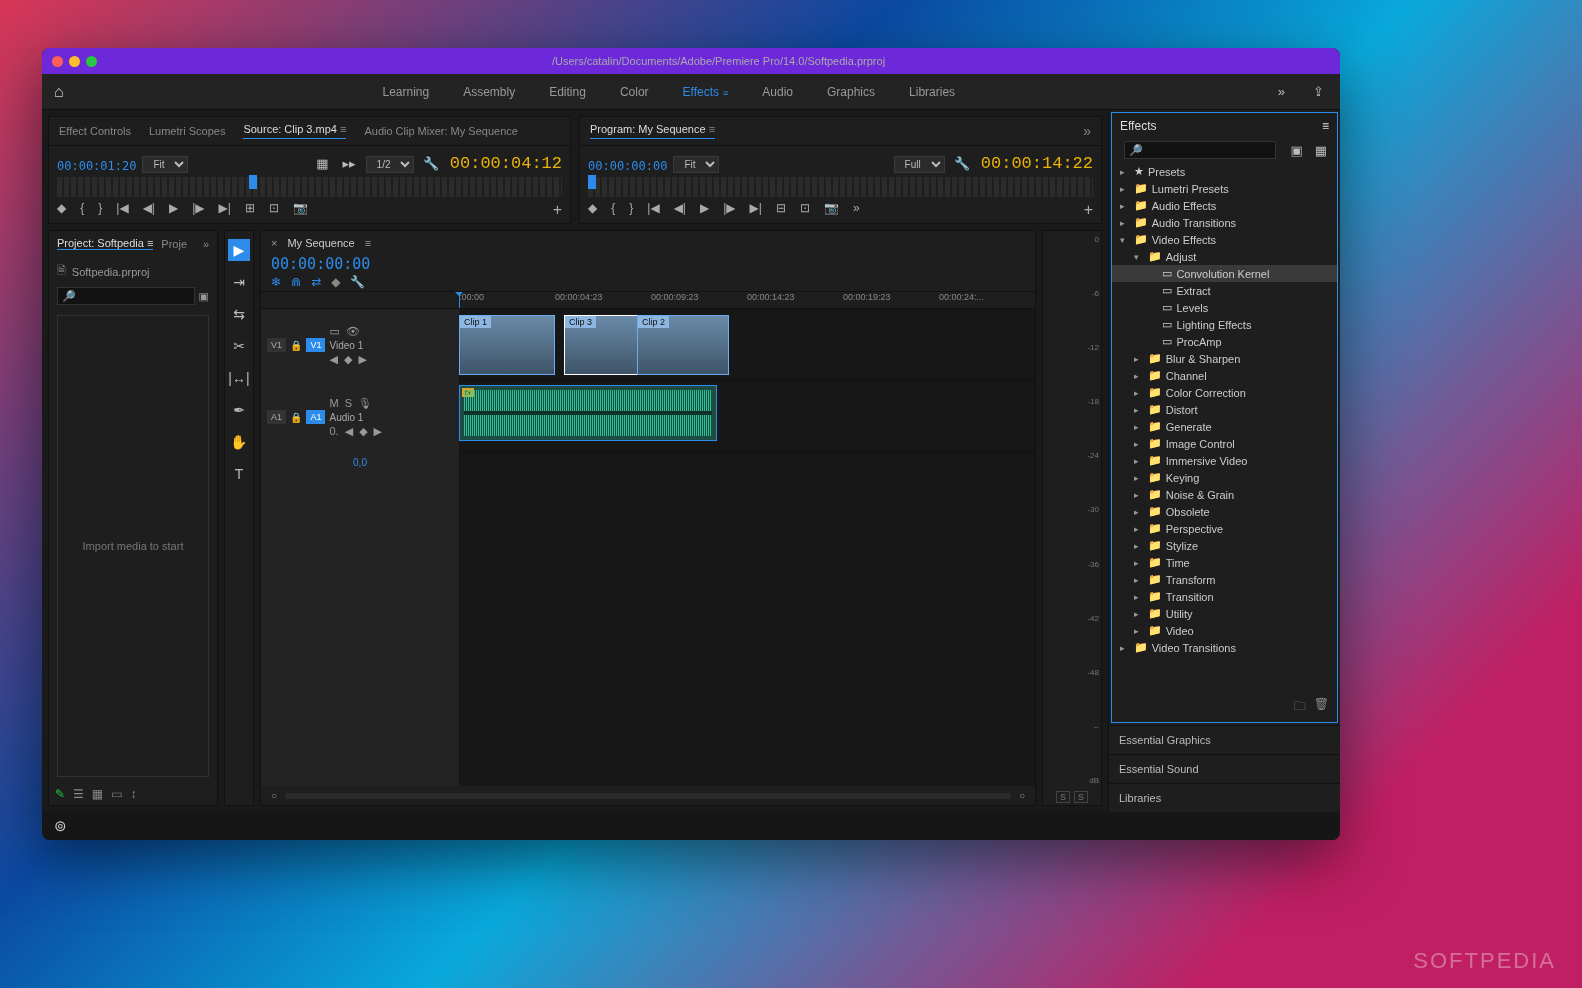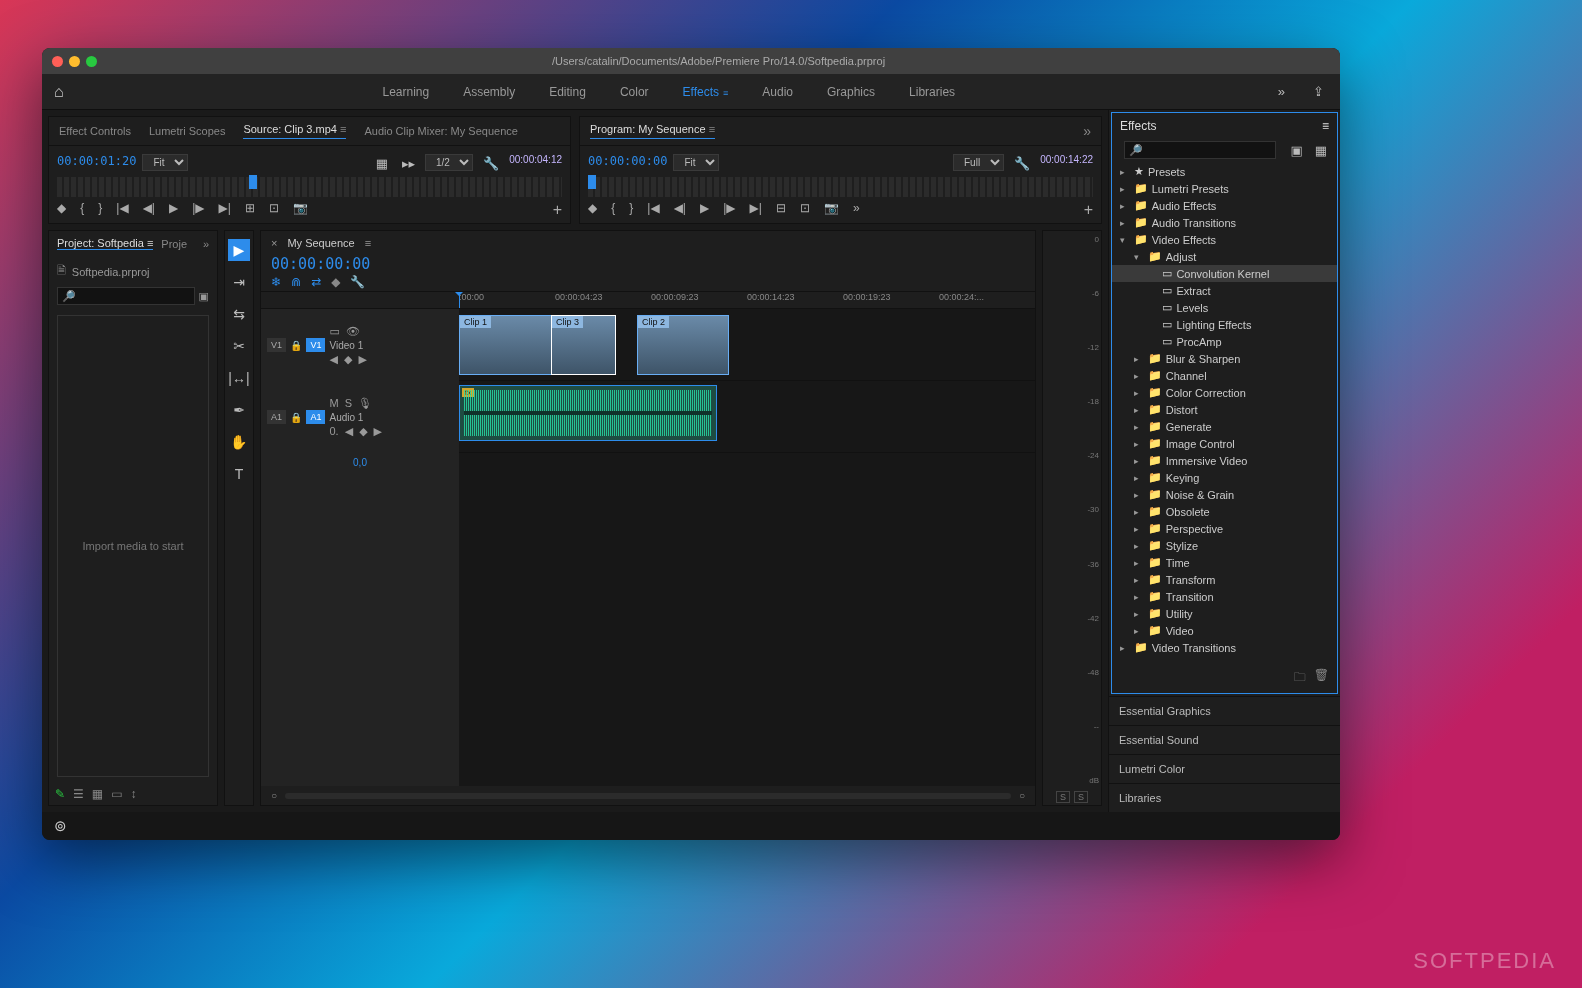--- a/index.html
+++ b/index.html
@@ -1,18 +1,18 @@
 <!DOCTYPE html>
 <html><head>
 <meta charset="utf-8">
 <style>
 * { margin:0; padding:0; box-sizing:border-box; font-family:-apple-system,"Segoe UI",Arial,sans-serif; }
 body { width:1582px; height:988px; background:linear-gradient(135deg,#d93656 0%,#0b4aa3 35%,#09a9db 55%,#c01f63 85%); overflow:hidden; position:relative; }
 .window { position:absolute; left:42px; top:48px; width:1298px; height:792px; background:#1a1a1a; border-radius:8px; box-shadow:0 20px 60px rgba(0,0,0,.5); display:flex; flex-direction:column; overflow:hidden; }
-.titlebar { height:26px; background:#404040; display:flex; align-items:center; padding:0 10px; color:#aaa; font-size:11px; }
+.titlebar { height:26px; background:#6d28d9; display:flex; align-items:center; padding:0 10px; color:#aaa; font-size:11px; }
 .traffic { display:flex; gap:6px; margin-right:10px; }
 .dot { width:11px; height:11px; border-radius:50%; }
 .dot.r{background:#ff5f57}.dot.y{background:#ffbd2e}.dot.g{background:#28c940}
 .titlebar .title { flex:1; text-align:center; }
 .workspacebar { height:36px; background:#232323; display:flex; align-items:center; padding:0 12px; border-bottom:1px solid #0f0f0f; }
 .workspacebar .home { color:#ccc; font-size:16px; }
 .workspacebar .tabs { flex:1; display:flex; justify-content:center; gap:34px; }
 .ws-tab { color:#999; font-size:12px; cursor:pointer; }
 .ws-tab.active { color:#2d8ceb; }
 .ws-tab .chev { color:#2d8ceb; margin-left:4px; font-size:9px; }
@@ -21,23 +21,23 @@
 .left-col { flex:1; min-width:0; display:flex; flex-direction:column; }
 .monitors { display:flex; gap:8px; padding:6px; min-height:0; }
 .panel { background:#1e1e1e; border:1px solid #111; display:flex; flex-direction:column; flex:1; min-width:0; }
 .panel-tabs { display:flex; gap:18px; padding:6px 10px; font-size:11px; color:#888; border-bottom:1px solid #111; align-items:center; }
 .panel-tabs .ptab { cursor:pointer; white-space:nowrap; }
 .panel-tabs .ptab.active { color:#ddd; border-bottom:1px solid #2d8ceb; padding-bottom:3px; }
 .panel-tabs .menu { margin-left:auto; color:#888; font-size:14px; }
 .viewport { flex:1; background:#000; margin:4px 4px 0 4px; position:relative; }
 .viewport.dock { background:linear-gradient(180deg,#8ca8c2 0%,#b0c3d4 45%,#4a5862 65%,#5e5249 100%); }
 .viewport.lake { background:linear-gradient(180deg,#89a7c3 0%,#6a8ca9 40%,#5c7960 55%,#47633d 100%); }
-.monitor-controls { display:flex; align-items:flex-start; gap:6px; padding:4px 8px; font-size:11px; color:#999; }
+.monitor-controls { display:flex; align-items:flex-end; gap:6px; padding:4px 8px; font-size:11px; color:#999; }
 .tc-blue { color:#2d8ceb; font-family:monospace; font-size:12px; }
-.tc-white { color:#c4b5fd; font-family:Liberation Sans, sans-serif; font-size:10px; margin-left:auto; }
+.tc-white { color:#eab308; font-family:Liberation Mono, monospace; font-size:17px; margin-left:auto; }
 .dropdown { background:#2b2b2b; border:1px solid #3a3a3a; color:#bbb; padding:1px 6px; font-size:10px; min-width:46px; }
 .scrub { height:20px; margin:0 8px; background:repeating-linear-gradient(90deg,#2b2b2b 0,#2b2b2b 5px,#1e1e1e 5px,#1e1e1e 7px); position:relative; }
 .scrub .playhead { position:absolute; top:-2px; width:8px; height:14px; background:#2d8ceb; }
 .transport { display:flex; justify-content:center; gap:14px; padding:4px 8px; color:#aaa; font-size:12px; }
 .transport .tbtn { cursor:pointer; }
 .transport .add { margin-left:auto; font-size:16px; }
 .lower { display:flex; flex:1; min-height:0; gap:6px; padding:0 6px 6px 6px; }
 .project-panel { width:170px; background:#1e1e1e; border:1px solid #111; display:flex; flex-direction:column; }
 .project-panel .pp-tabs { display:flex; gap:8px; padding:6px 8px; font-size:11px; color:#888; align-items:center; }
 .pp-tabs .active { color:#ddd; border-bottom:1px solid #2d8ceb; }
@@ -64,21 +64,21 @@
 .track-headers { width:198px; background:#232323; display:flex; flex-direction:column; }
 .track-content { flex:1; position:relative; background:#171717; }
 .trk-head { display:flex; align-items:center; gap:4px; padding:8px 6px; font-size:10px; color:#aaa; height:72px; }
 .trk-head.audio { height:72px; }
 .trk-label { background:#333; padding:2px 4px; font-size:9px; }
 .trk-label.on { background:#2d8ceb; color:#fff; }
 .trk-name-box { display:flex; flex-direction:column; gap:2px; flex:1; }
 .trk-icons { display:flex; gap:6px; font-size:11px; color:#999; }
 .clips-row { height:72px; position:relative; border-bottom:1px solid #111; }
 .clip { position:absolute; top:6px; height:60px; border:1px solid #69aef5; background:linear-gradient(180deg,#6a8aa8,#3e5468); }
-.clip.c1{left:0;width:96px}.clip.c2{left:92px;width:65px;border-color:#fff}.clip.c3{left:178px;width:92px}
+.clip.c1{left:0;width:96px}.clip.c2{left:105px;width:80px;border-color:#fff}.clip.c3{left:178px;width:92px}
 .clip .label { position:absolute; top:0; left:0; background:#8db7e0; color:#111; font-size:9px; padding:1px 4px; }
 .audio-row { height:72px; position:relative; border-bottom:1px solid #111; }
 .audio-clip { position:absolute; top:4px; left:0; width:258px; height:56px; background:#1e4c42; border:1px solid #2d8ceb; }
 .audio-clip .wave { position:absolute; inset:4px; background:repeating-linear-gradient(90deg,#29e0a8 0,#29e0a8 1px,transparent 1px,transparent 2px); opacity:.8; }
 .audio-clip .wave::after{content:'';position:absolute;left:0;right:0;top:45%;bottom:45%;background:#0d2b25;}
 .fx { position:absolute; top:2px; left:2px; background:#d4a52a; color:#111; font-size:8px; padding:0 3px; }
 .tl-footer { display:flex; align-items:center; gap:8px; padding:4px 10px; font-size:10px; color:#888; }
 .meters { width:60px; background:#1e1e1e; border:1px solid #111; display:flex; flex-direction:column; font-size:8px; color:#777; }
 .meter-scale { flex:1; display:flex; flex-direction:column; justify-content:space-between; padding:4px 2px; text-align:right; }
 .meters .ss { display:flex; gap:4px; justify-content:center; padding:2px; font-size:9px; }
@@ -516,21 +516,20 @@
             </div>
           </div>
         <div class="fx-footer">
           <span>🗀</span>
           <span>🗑</span>
         </div>
       </div>
       <div class="other-panels">
         <div class="op-row">Essential Graphics</div>
         <div class="op-row">Essential Sound</div>
-        <div class="op-row">Lumetri Color</div>
         <div class="op-row">Libraries</div>
       </div>
     </div>
   </div>
 
   <div class="cc-bar">
     <span>⊚</span>
   </div>
 </div>
 

